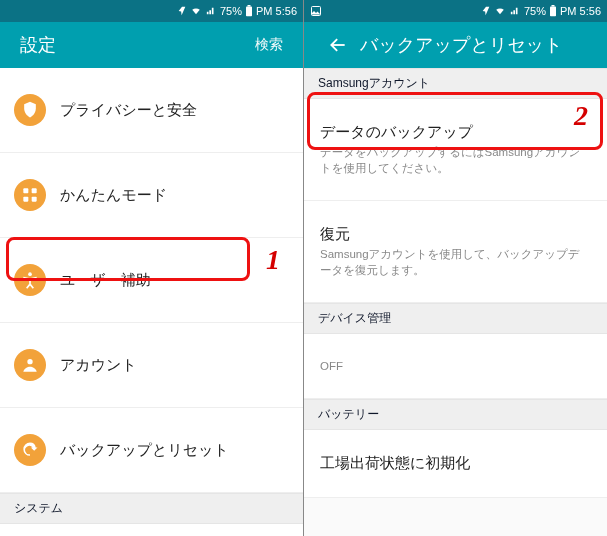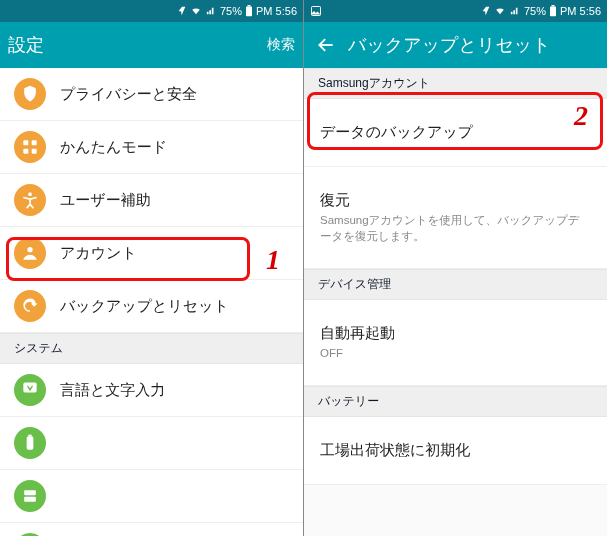--- a/index.html
+++ b/index.html
@@ -6,28 +6,28 @@
 body { background: #888; display: flex; width: 607px; height: 536px; position: relative; }
 .phone { width: 303px; height: 536px; background: #fafafa; display: flex; flex-direction: column; overflow: hidden; }
 .phone + .phone { margin-left: 1px; }
 
 .status-bar { height: 22px; background: #0b7285; color: #fff; display: flex; align-items: center; justify-content: flex-end; padding: 0 6px; font-size: 11px; gap: 4px; }
 .status-bar.with-left { justify-content: space-between; }
 .status-bar .sb-left { display: flex; align-items: center; gap: 4px; }
 .status-bar .sb-right { display: flex; align-items: center; gap: 3px; }
 .status-bar svg { flex-shrink: 0; }
 
-.app-bar { height: 46px; background: #009faf; color: #fff; display: flex; align-items: center; padding: 0 8px; font-size: 18px; }
+.app-bar { height: 46px; background: #009faf; color: #fff; display: flex; align-items: center; padding: 0 20px; font-size: 18px; }
 .app-bar .title { flex: 1; }
 .app-bar .search { font-size: 14px; opacity: .95; }
 .app-bar .back { width: 28px; height: 28px; display: flex; align-items: center; justify-content: center; margin-right: 8px; }
 
 .content { flex: 1; overflow: hidden; background: #fafafa; }
 .section-header { background: #efefef; color: #0f172a; font-size: 12px; padding: 6px 14px; border-top: 1px solid #e5e5e5; border-bottom: 1px solid #e5e5e5; }
-.row { display: flex; align-items: center; padding: 10px 14px; border-bottom: 1px solid #eee; background: #fff; min-height: 46px; }
+.row { display: flex; align-items: center; padding: 26px 14px; border-bottom: 1px solid #eee; background: #fff; min-height: 46px; }
 .row.noicon { padding: 24px 16px; flex-direction: column; align-items: flex-start; gap: 2px; }
 .row .icon { width: 32px; height: 32px; border-radius: 50%; margin-right: 14px; display: flex; align-items: center; justify-content: center; color: #fff; flex-shrink: 0; }
 .row .label { font-size: 15px; color: #222; }
 .row .sub { font-size: 11.5px; color: #888; line-height: 1.4; }
 .ic-orange { background: #f2a23a; }
 .ic-green  { background: #6abf4b; }
 
 .highlight-red { position: absolute; border: 3px solid #e11; border-radius: 8px; pointer-events: none; }
 .callout { position: absolute; font-family: Georgia, 'Times New Roman', serif; font-size: 28px; font-weight: 700; font-style: italic; color: #d40000; text-shadow: -1px -1px 0 #fff, 1px -1px 0 #fff, -1px 1px 0 #fff, 1px 1px 0 #fff; pointer-events: none; }
 </style>
@@ -171,28 +171,28 @@
           <path d="M20 12H5"></path>
           <path d="M11 5l-7 7 7 7"></path>
         </svg>
     </div>
     <div class="title">バックアップとリセット</div>
   </div>
   <div class="content" id="right-list">
       <div class="section-header">Samsungアカウント</div>
       <div class="row noicon">
       <div class="label">データのバックアップ</div>
+      <div class="sub">データをバックアップするにはSamsungアカウントを使用してください。</div>
     </div>
       <div class="row noicon">
       <div class="label">復元</div>
       <div class="sub">Samsungアカウントを使用して、バックアップデータを復元します。</div>
     </div>
       <div class="section-header">デバイス管理</div>
       <div class="row noicon">
-      <div class="label">自動再起動</div>
       <div class="sub">OFF</div>
     </div>
       <div class="section-header">バッテリー</div>
       <div class="row noicon">
       <div class="label">工場出荷状態に初期化</div>
 
     </div>
     </div>
 </div>
 

